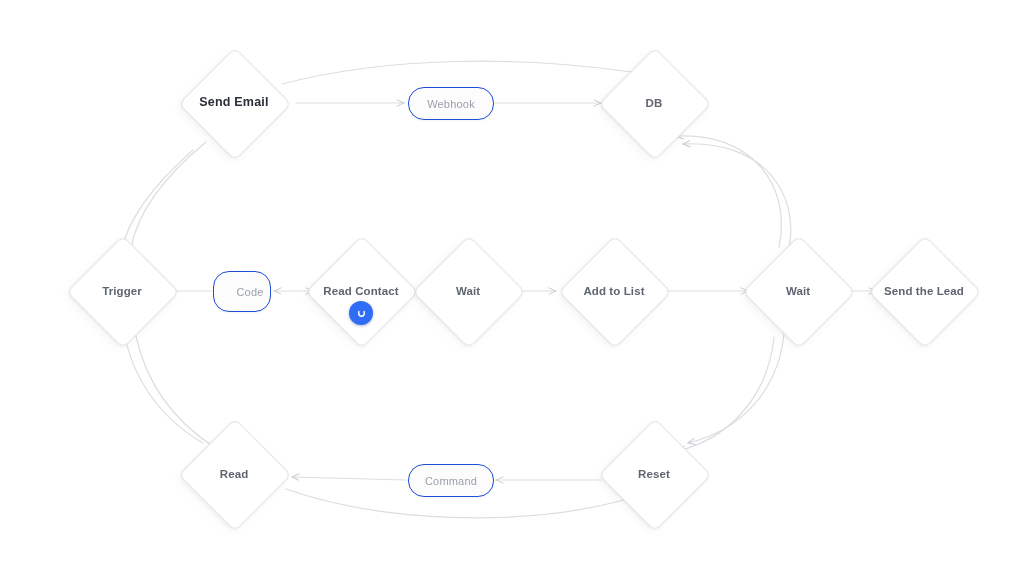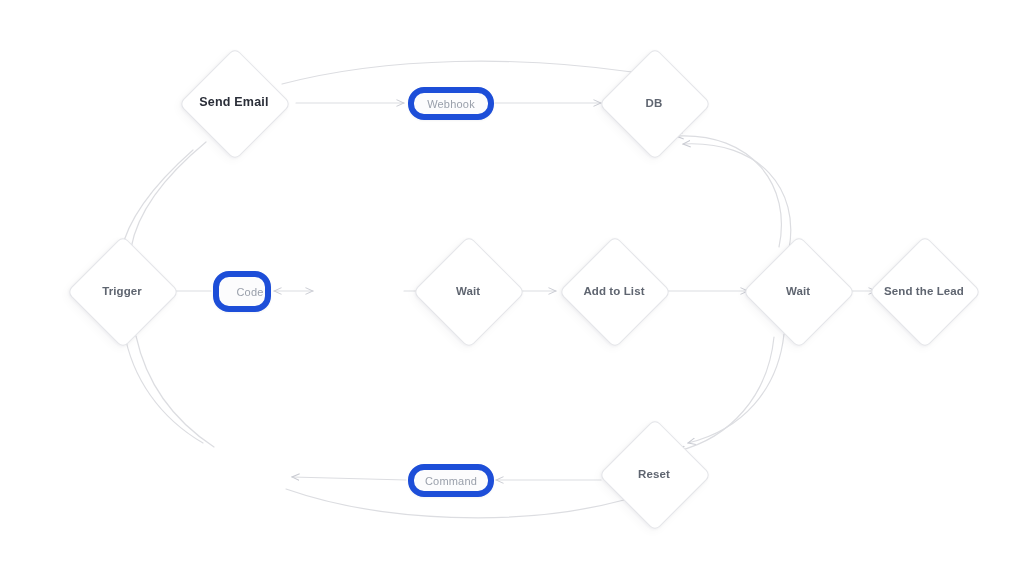--- a/index.html
+++ b/index.html
@@ -85,21 +85,21 @@
     font-size: 12.5px;
     letter-spacing: 0.2px;
   }
 
   
   .node.box {
     display: flex;
     align-items: center;
     justify-content: center;
     background: #fcfcfd;
-    border: 6px solid #1d4ed8;
+    border: 1px solid #1d4ed8;
     border-radius: 16px;
     box-shadow: 0 1px 2px rgba(30, 35, 50, 0.05);
   }
   .node.box .label {
     font-size: 11px;
     color: #9aa0ab;
     letter-spacing: 0.2px;
     text-align: center;
   }
 
@@ -181,20 +181,29 @@
 
     <div class="node diamond" style="left:66px; top:235px; width:112px; height:112px;">
       <div class="shape"></div>
       <div class="label">Trigger</div>
     </div>
 
     <div class="node box" style="left:213px; top:271px; width:58px; height:41px;padding-left:16px;">
       <div class="label">Code</div>
     </div>
 
+    <div class="node diamond" style="left:305px; top:235px; width:112px; height:112px;">
+      <div class="shape"></div>
+      <div class="label">Read Contact</div>
+      <div class="badge" style="left:44px; top:66px;">
+        <svg width="13" height="13" viewBox="0 0 24 24" aria-hidden="true">
+          <path d="M7 8 v4 a5 5 0 0 0 10 0 V8" fill="none" stroke="#ffffff" stroke-width="2.6" stroke-linecap="round" stroke-linejoin="round"></path>
+        </svg>
+      </div>
+    </div>
 
     <div class="node diamond" style="left:412px; top:235px; width:112px; height:112px;">
       <div class="shape"></div>
       <div class="label">Wait</div>
     </div>
 
     <div class="node diamond" style="left:558px; top:235px; width:112px; height:112px;justify-content:center;">
       <div class="shape"></div>
       <div class="label">Add to List</div>
     </div>
@@ -202,20 +211,24 @@
     <div class="node diamond" style="left:742px; top:235px; width:112px; height:112px;">
       <div class="shape"></div>
       <div class="label">Wait</div>
     </div>
 
     <div class="node diamond" style="left:868px; top:235px; width:112px; height:112px;">
       <div class="shape"></div>
       <div class="label">Send the Lead</div>
     </div>
 
+    <div class="node diamond" style="left:178px; top:418px; width:112px; height:112px;">
+      <div class="shape"></div>
+      <div class="label">Read</div>
+    </div>
 
     <div class="node diamond" style="left:598px; top:418px; width:112px; height:112px;">
       <div class="shape"></div>
       <div class="label">Reset</div>
     </div>
 
     <div class="node box" style="left:408px; top:464px; width:86px; height:33px;">
       <div class="label">Command</div>
     </div>
 

